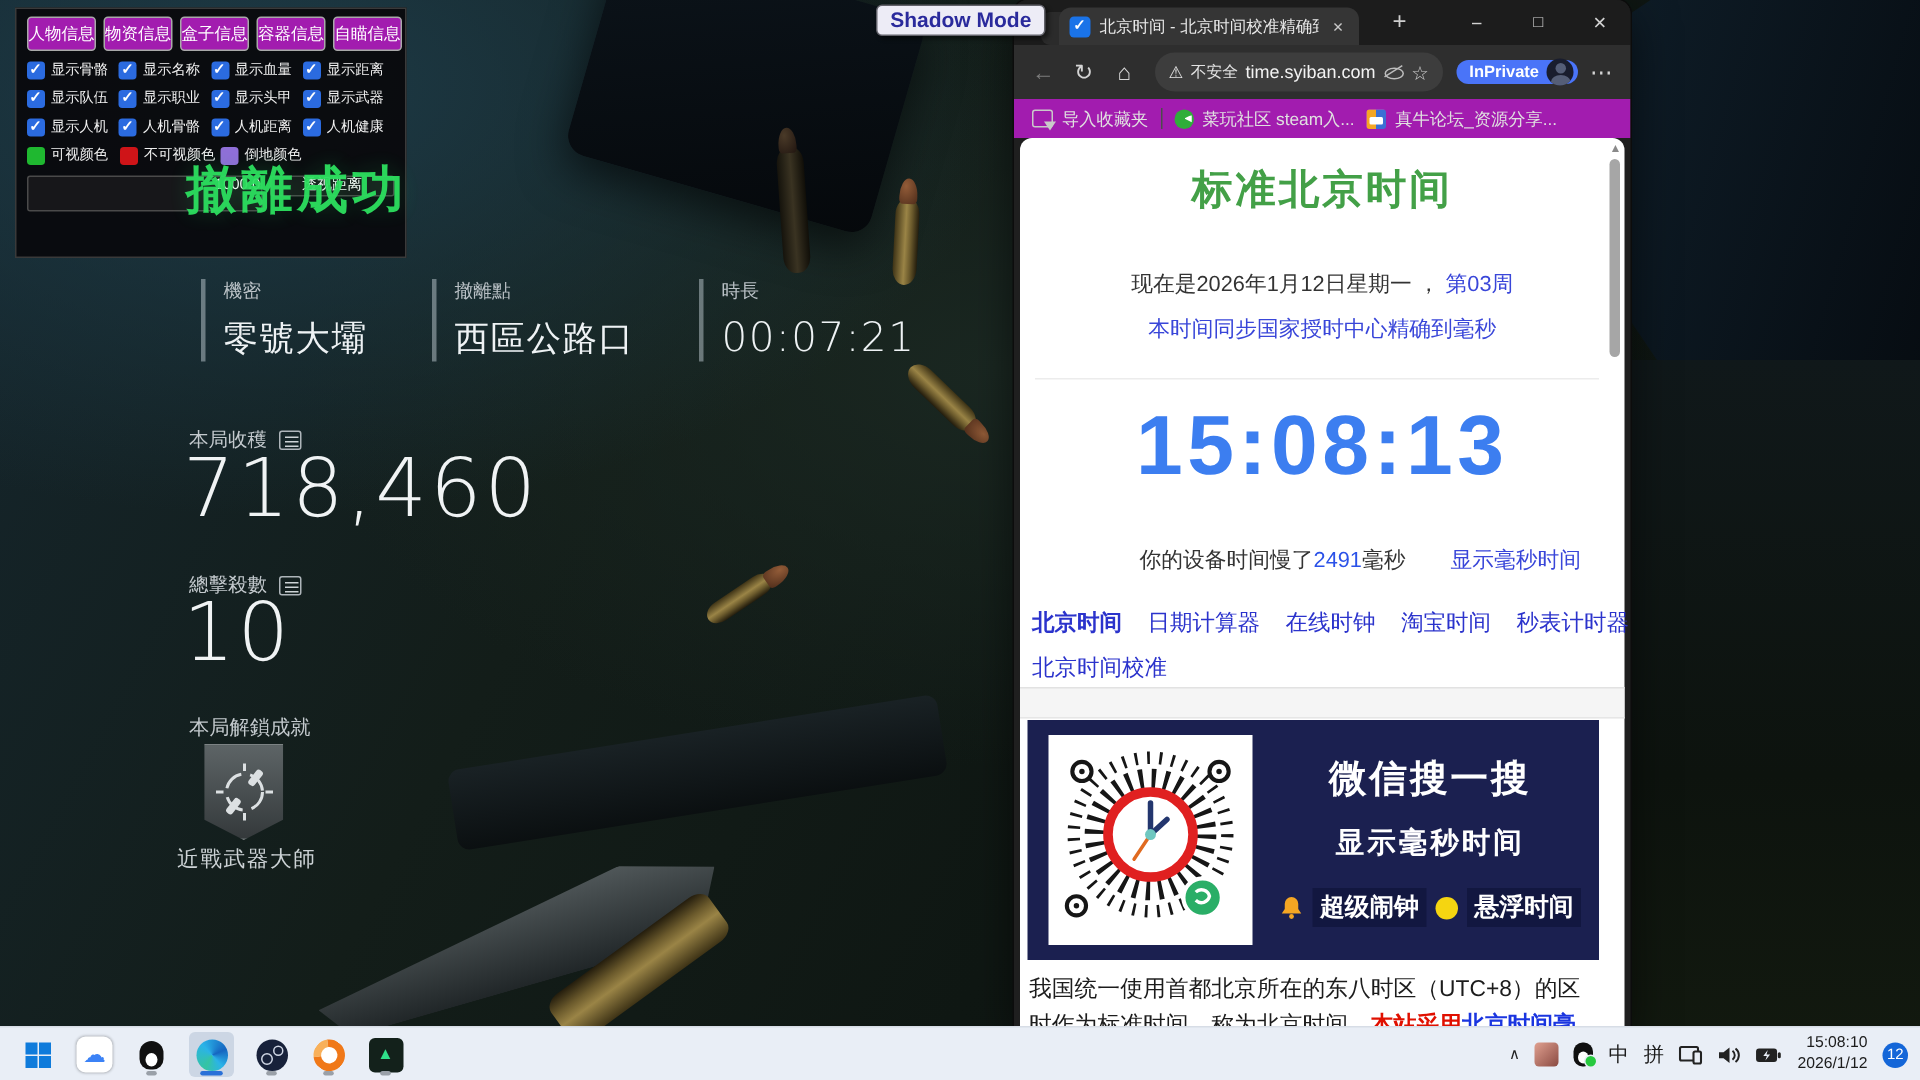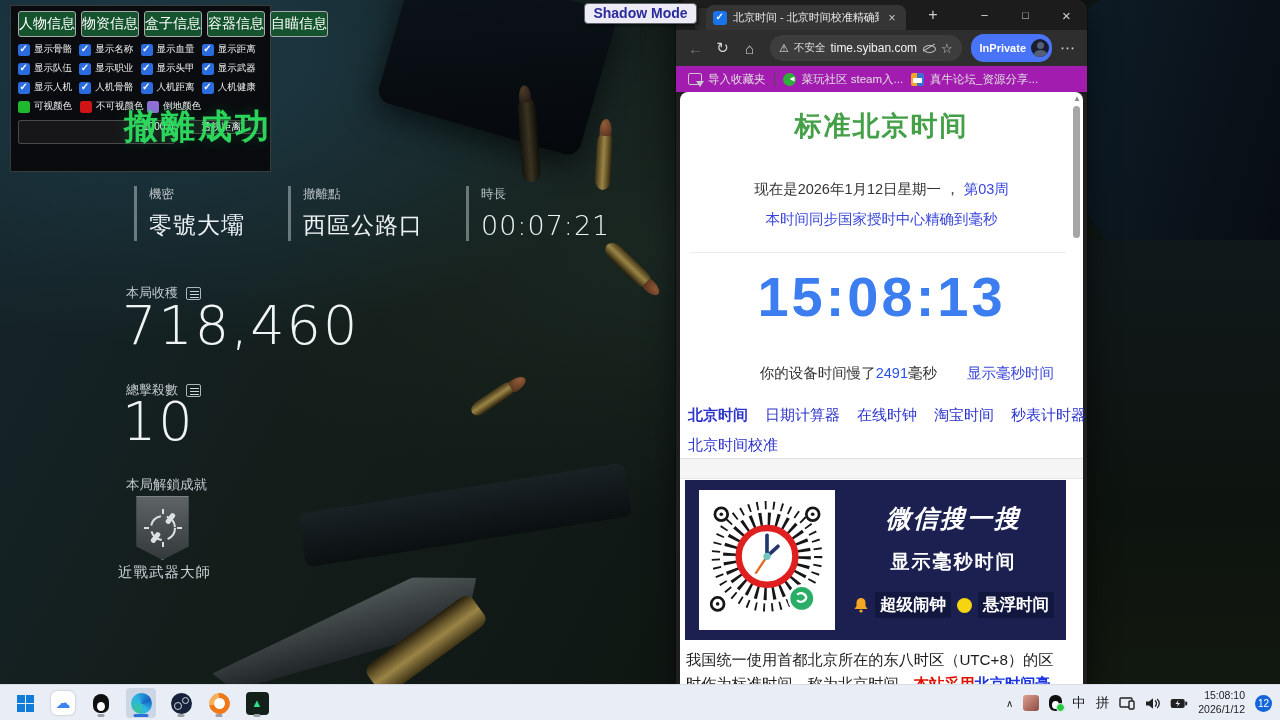--- a/index.html
+++ b/index.html
@@ -36,22 +36,22 @@
   .b5::before { background:radial-gradient(at 35% 30%, #4a3a28, #201510); }
 
   
   .cheat { left:10px; top:5px; width:261px; height:167px; background:rgba(9,9,12,.93);
     border:1px solid #3a3a3a; color:#ececec; font-size:10px; z-index:5; }
   .cm-head { height:16px; line-height:16px; text-align:center; font-weight:bold; font-size:10.5px;
     color:#f2f2f2; border-bottom:1px solid #252525; position:relative; }
   .cm-caret { position:absolute; left:5px; top:0; color:#cfcfcf; }
   .cm-caret::before { content:"▼"; font-size:9px; }
   .cm-btnrow { display:flex; gap:5px; padding:5px 7px 3px 7px; }
-  .cm-btn { flex:1; border:1px solid #a9a9a9; border-radius:3px; background:#14532d; color:#fff;
-    font-size:14px; text-align:center; padding:3px 0; white-space:nowrap; }
+  .cm-btn { flex:1; border:1px solid #a9a9a9; border-radius:3px; background:#a21caf; color:#fff;
+    font-size:11px; text-align:center; padding:3px 0; white-space:nowrap; }
   .cm-row { display:flex; padding:3px 7px; }
   .cm-item { width:62px; display:flex; align-items:center; gap:4px; }
   .cb { width:12px; height:12px; background:#2b6be0; border-radius:2.5px; position:relative; flex:none; }
   .cb::before { content:"✓"; position:absolute; left:1.5px; top:-1px; color:#fff; font-size:10px; font-weight:bold; }
   .cm-label { font-size:9.5px; color:#f0f0f0; white-space:nowrap; }
   .sw { width:12px; height:12px; border-radius:2.5px; flex:none; }
   .sw-g { background:#1fb830; } .sw-r { background:#cf1418; } .sw-p { background:#8f6fd8; }
   .cm-bottom { display:flex; gap:5px; padding:4px 7px; }
   .cm-dist-val { flex:1.9; background:#17171a; border:1px solid #4a4a4a; border-radius:2px;
     text-align:right; color:#fff; font-size:10px; height:24px; line-height:12px; }
@@ -115,21 +115,21 @@
     padding:0 9px; gap:5px; margin:0 5px; min-width:0;justify-content:space-between; }
   .i-warn { color:#e4e4e4; font-size:11px; } .i-warn::before { content:"⚠"; }
   .addr-sec { font-size:10.5px; color:#e2e2e2; white-space:nowrap; }
   .addr-url { font-size:12px; color:#f2f2f2; white-space:nowrap; overflow:hidden; flex:1; }
   .i-eyeslash { width:14px; height:12px; position:relative; flex:none; }
   .i-eyeslash::before { content:""; position:absolute; left:1px; top:3px; width:11px; height:6px;
     border:1.3px solid #bdbdbd; border-radius:50%; }
   .i-eyeslash::after { content:""; position:absolute; left:0; top:5px; width:14px; height:1.3px;
     background:#bdbdbd; transform:rotate(-32deg); }
   .i-star { color:#cdcdcd; font-size:13px; } .i-star::before { content:"☆"; }
-  .inprivate { height:28px; background:#4a74f8; border-radius:13px; display:flex; align-items:center;
+  .inprivate { height:16px; background:#4a74f8; border-radius:13px; display:flex; align-items:center;
     gap:5px; padding:0 3px 0 9px; flex:none; }
   .inp-txt { color:#fff; font-size:11px; font-weight:bold; }
   .inp-ava { width:18px; height:18px; border-radius:50%; background:#191d2e; position:relative; overflow:hidden; }
   .inp-ava::before { content:""; position:absolute; left:5.5px; top:3px; width:7px; height:7px; border-radius:50%; background:#555e77; }
   .inp-ava::after { content:""; position:absolute; left:2.5px; top:11px; width:13px; height:9px; border-radius:50% 50% 0 0; background:#555e77; }
   .i-dots { color:#d4d4d4; } .i-dots::before { content:"⋯"; }
   .bookbar { position:absolute; left:0; top:66px; width:100%; height:26px; background:#a21caf;
     display:flex; align-items:center; padding:0 12px; gap:8px; color:#e0e0e0; font-size:11.5px; }
   .bm { display:flex; align-items:center; gap:6px; white-space:nowrap; }
   .i-import { width:14px; height:12px; border:1.3px solid #c9c9c9; border-radius:2px; position:relative; }
@@ -161,21 +161,21 @@
   .pg-nav a { color:#2b33cc; text-decoration:none; white-space:nowrap; }
   .pg-nav a.first { font-weight:bold; }
   .pg-nav2 { position:absolute; left:8px; top:344px; font-size:15px; }
   .pg-nav2 a { color:#2b33cc; text-decoration:none; }
   .pg-gap { position:absolute; left:0; top:366px; width:100%; height:21px; background:#f5f5f5;
     border-top:1px solid #e2e2e2; border-bottom:1px solid #e6e6e6; }
   .banner { position:absolute; left:5px; top:388px; width:381px; height:160px; background:#1b2050;
     display:flex; align-items:center; padding:0 14px; gap:18px; }
   .qr { width:136px; height:140px; background:#fff; flex:none; display:flex; align-items:center; justify-content:center; }
   .bn-right { flex:1; text-align:center; color:#fff; }
-  .bn-l1 { font-size:25px; font-weight:bold; font-style:italic; letter-spacing:2px; }
+  .bn-l1 { font-size:25px; font-weight:bold; letter-spacing:2px; }
   .bn-l2 { font-size:19px; font-weight:bold; margin-top:14px; letter-spacing:2px; }
   .bn-l3 { margin-top:17px; display:flex; align-items:center; justify-content:center; gap:6px; }
   .bn-badge { background:#121740; color:#fff; font-weight:bold; font-size:16.5px; padding:2px 5px; white-space:nowrap; }
   .i-ydot { width:15px; height:15px; border-radius:50%; background:#f5d511; flex:none; }
   .pg-para { position:absolute; left:6px; top:556px; width:378px; font-size:15.2px; line-height:1.6; color:#1c1c1c; }
   .pr { color:#e01000; font-weight:bold; } .pb { color:#1a35e0; font-weight:bold; }
   .pg-scroll { position:absolute; right:3px; top:14px; width:7px; height:132px; background:#a6a6a6; border-radius:4px; }
   .pg-scroll-up { position:absolute; right:2px; top:2px; color:#8a8a8a; font-size:8px; }
   .pg-scroll-up::before { content:"▲"; }
 

